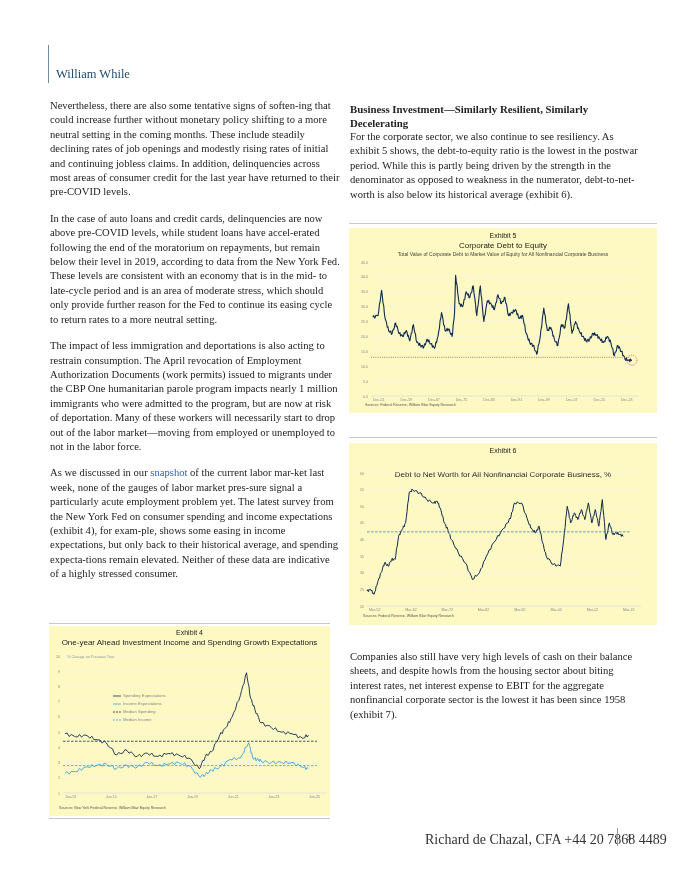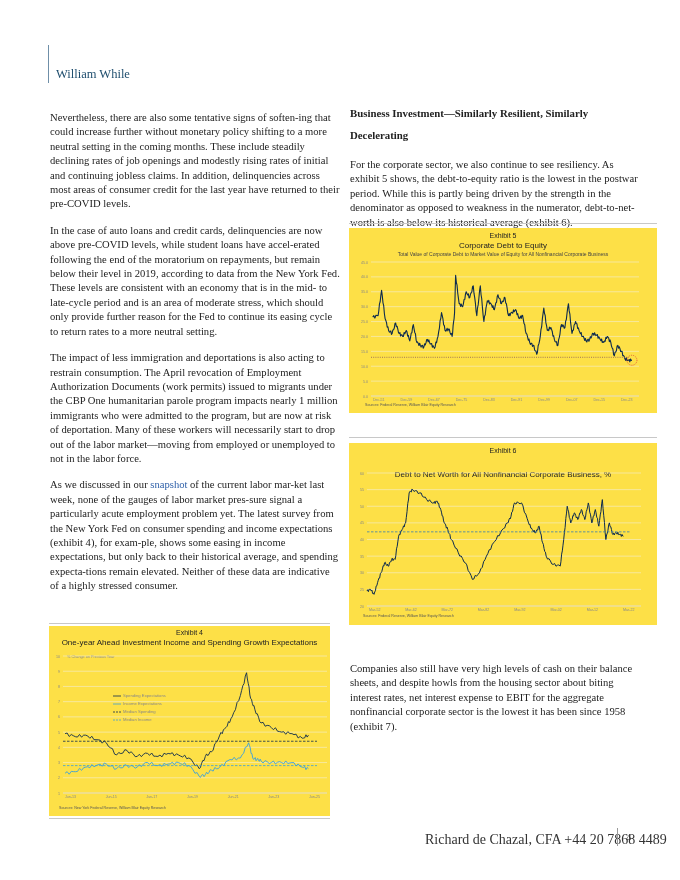--- a/index.html
+++ b/index.html
@@ -1,26 +1,26 @@
 <!DOCTYPE html>
 <html><head>
 <meta charset="utf-8">
 <style>
   html, body { margin:0; padding:0; background:#ffffff; }
   body { width:680px; height:880px; position:relative; overflow:hidden;
          font-family:"DejaVu Serif", "Liberation Serif", serif; color:#222; }
   .header-rule { position:absolute; left:48px; top:45px; width:1px; height:38px; background:#6f8fa8; }
   .brand { position:absolute; left:56px; top:67px; font-size:12.5px; color:#1f4e6e; font-family:"Liberation Serif", serif; }
   .col { position:absolute; font-family:"Liberation Serif", serif; font-size:10.6px; line-height:14.4px; color:#222; }
-  .col p { margin:12px 0 12px 0; }
+  .col p { margin:0 0 12px 0; }
   .left { left:50px; top:99px; width:290px; }
   .right { left:350px; top:102px; width:290px; }
-  .right h3 { margin:0; font-size:10.8px; line-height:22px; font-weight:bold; }
+  .right h3 { margin:0; font-size:10.8px; line-height:14px; font-weight:bold; }
   .link { color:#2d5fa8; }
-  .exhibit { position:absolute; background:#fde047; }
+  .exhibit { position:absolute; background:#fef9c3; }
   .rule { position:absolute; height:1px; background:#c8c8c8; }
   .ex-label, .ex-title, .ex-sub { position:absolute; width:100%; text-align:center; font-family:"Liberation Sans", sans-serif; color:#222; }
   .ex-label { font-size:7px; }
   .ex-title { font-size:8px; }
   .ex-sub { font-size:5px; color:#444; }
   .source { position:absolute; font-family:"Liberation Sans", sans-serif; font-size:3.6px; color:#555; }
   svg text { font-family:"Liberation Sans", sans-serif; fill:#888; }
   .footer { position:absolute; top:832px; left:425px; font-family:"Liberation Serif", serif; font-size:14px; color:#333; }
   .footer-sep { position:absolute; left:617px; top:828px; width:1px; height:18px; background:#999; }
   .page-num { position:absolute; left:626px; top:832px; font-family:"Liberation Serif", serif; font-size:10px; color:#333; }

